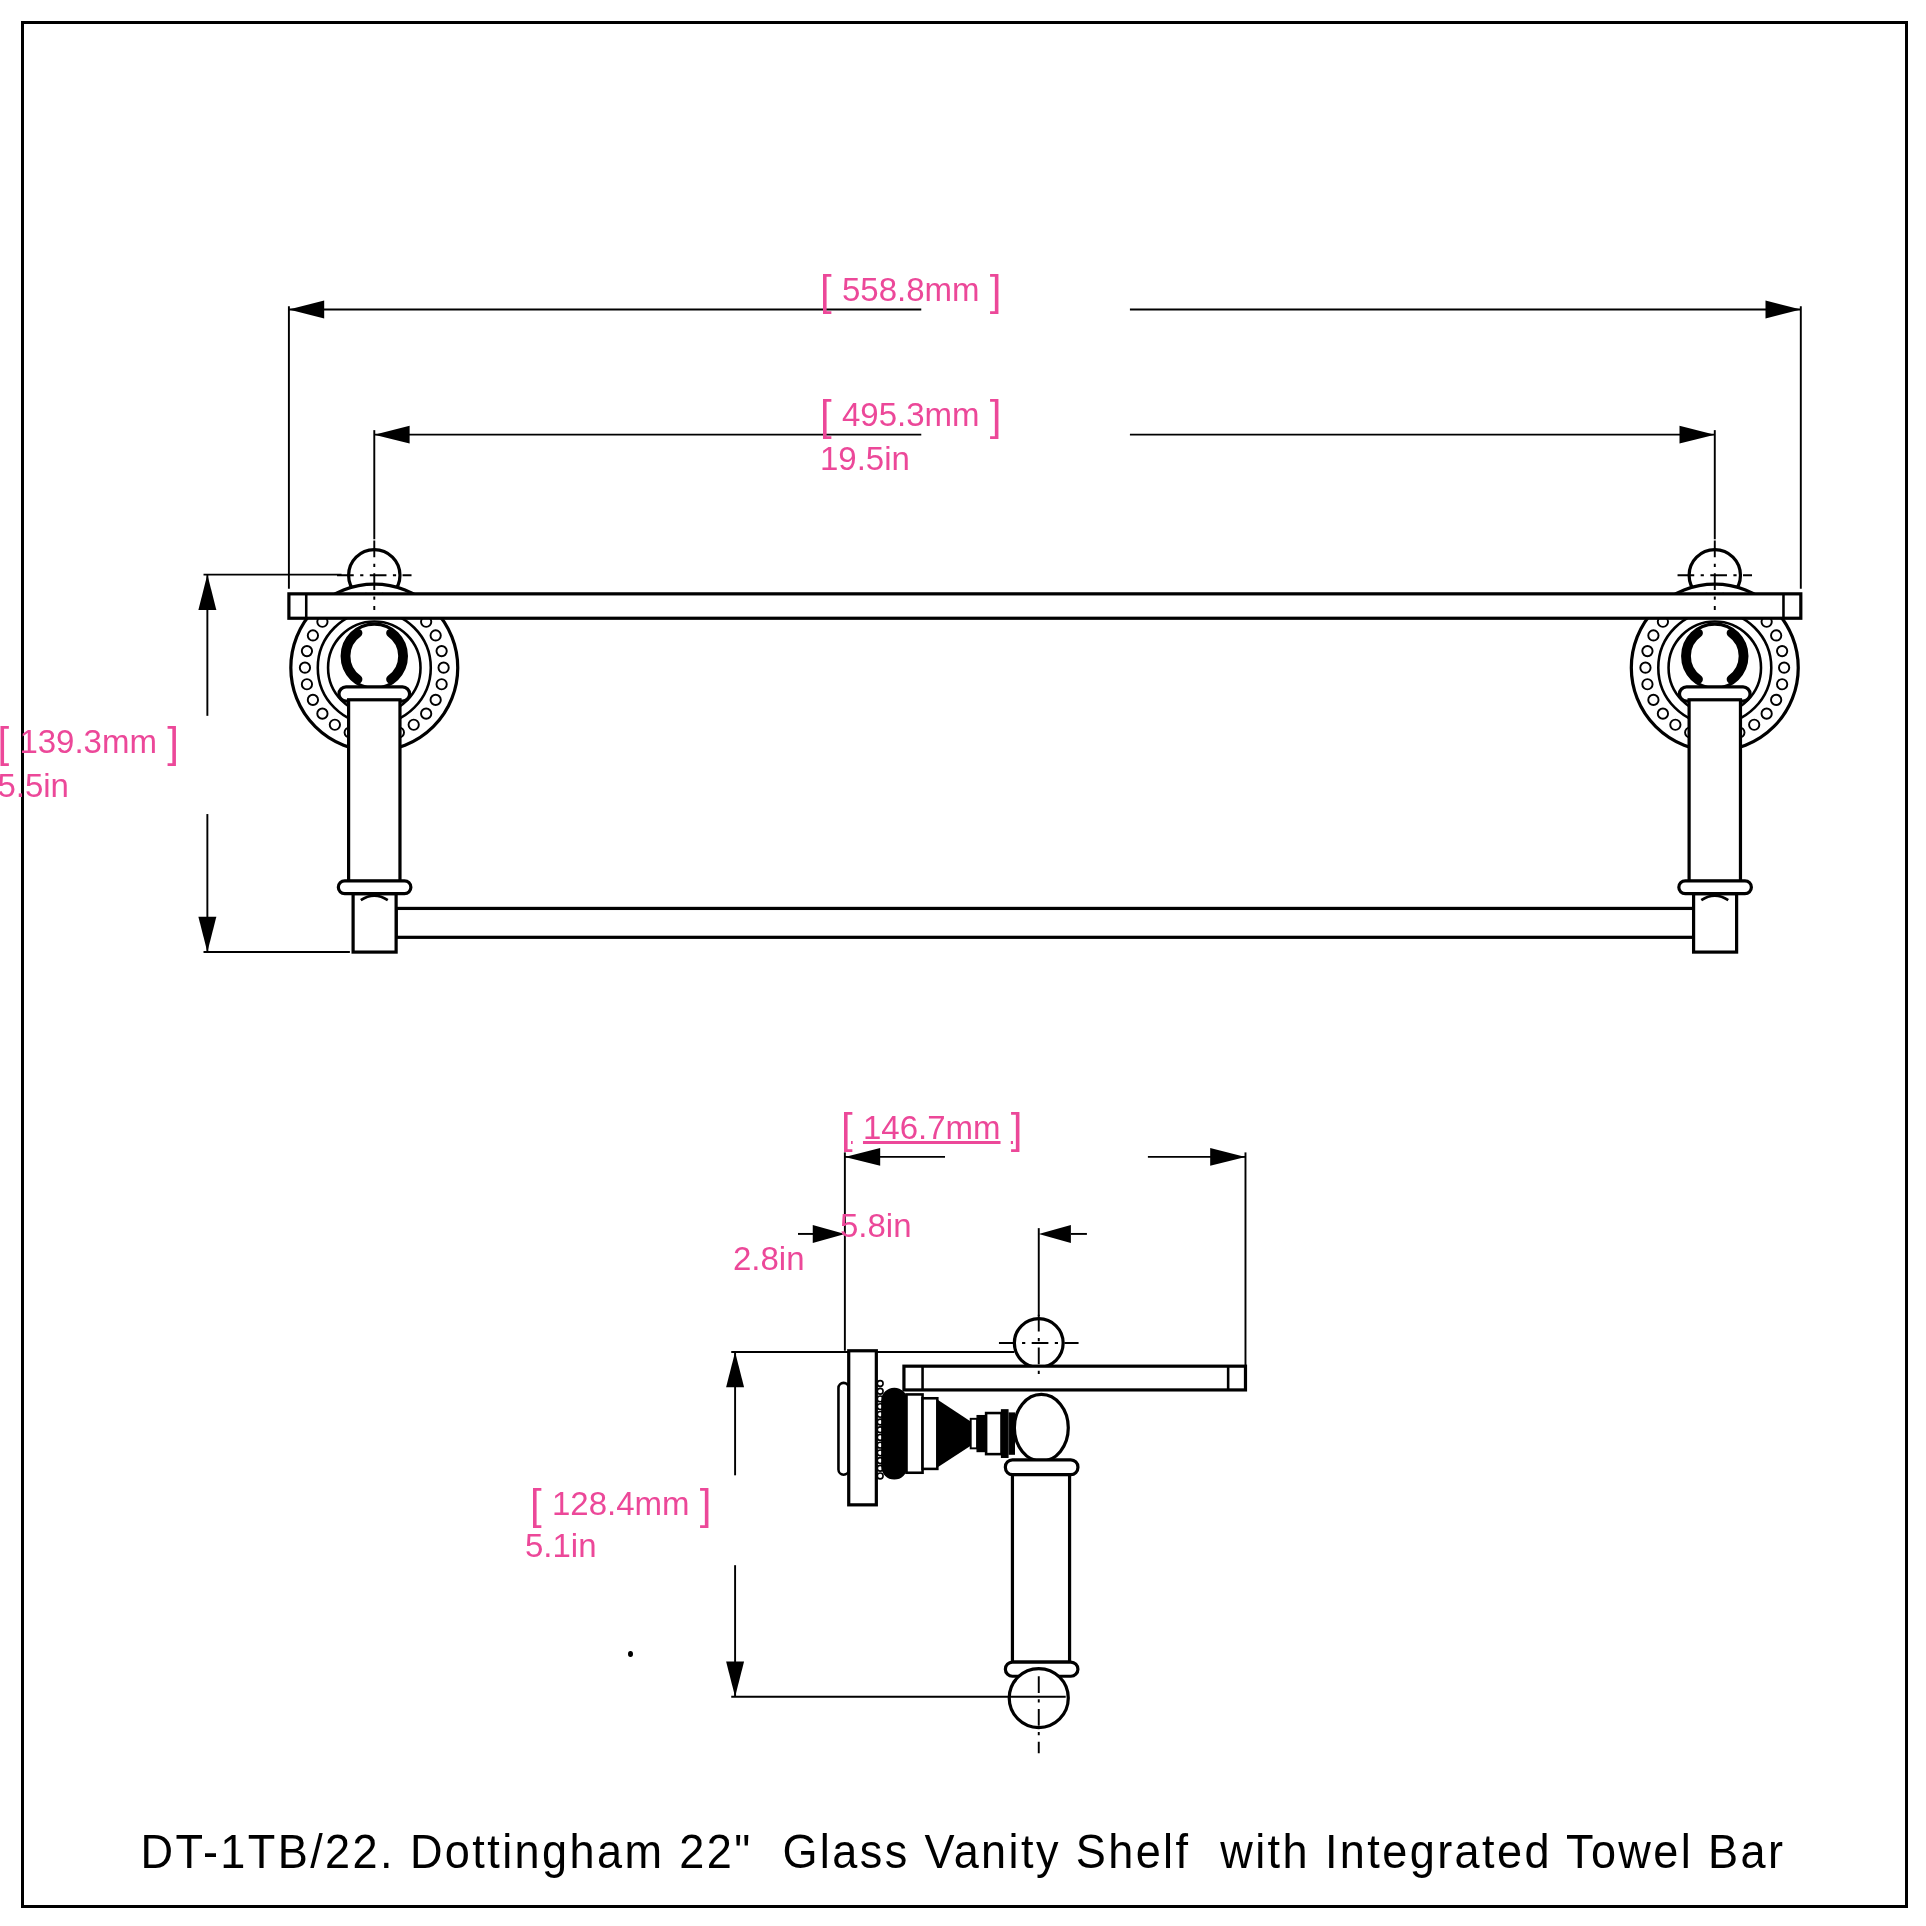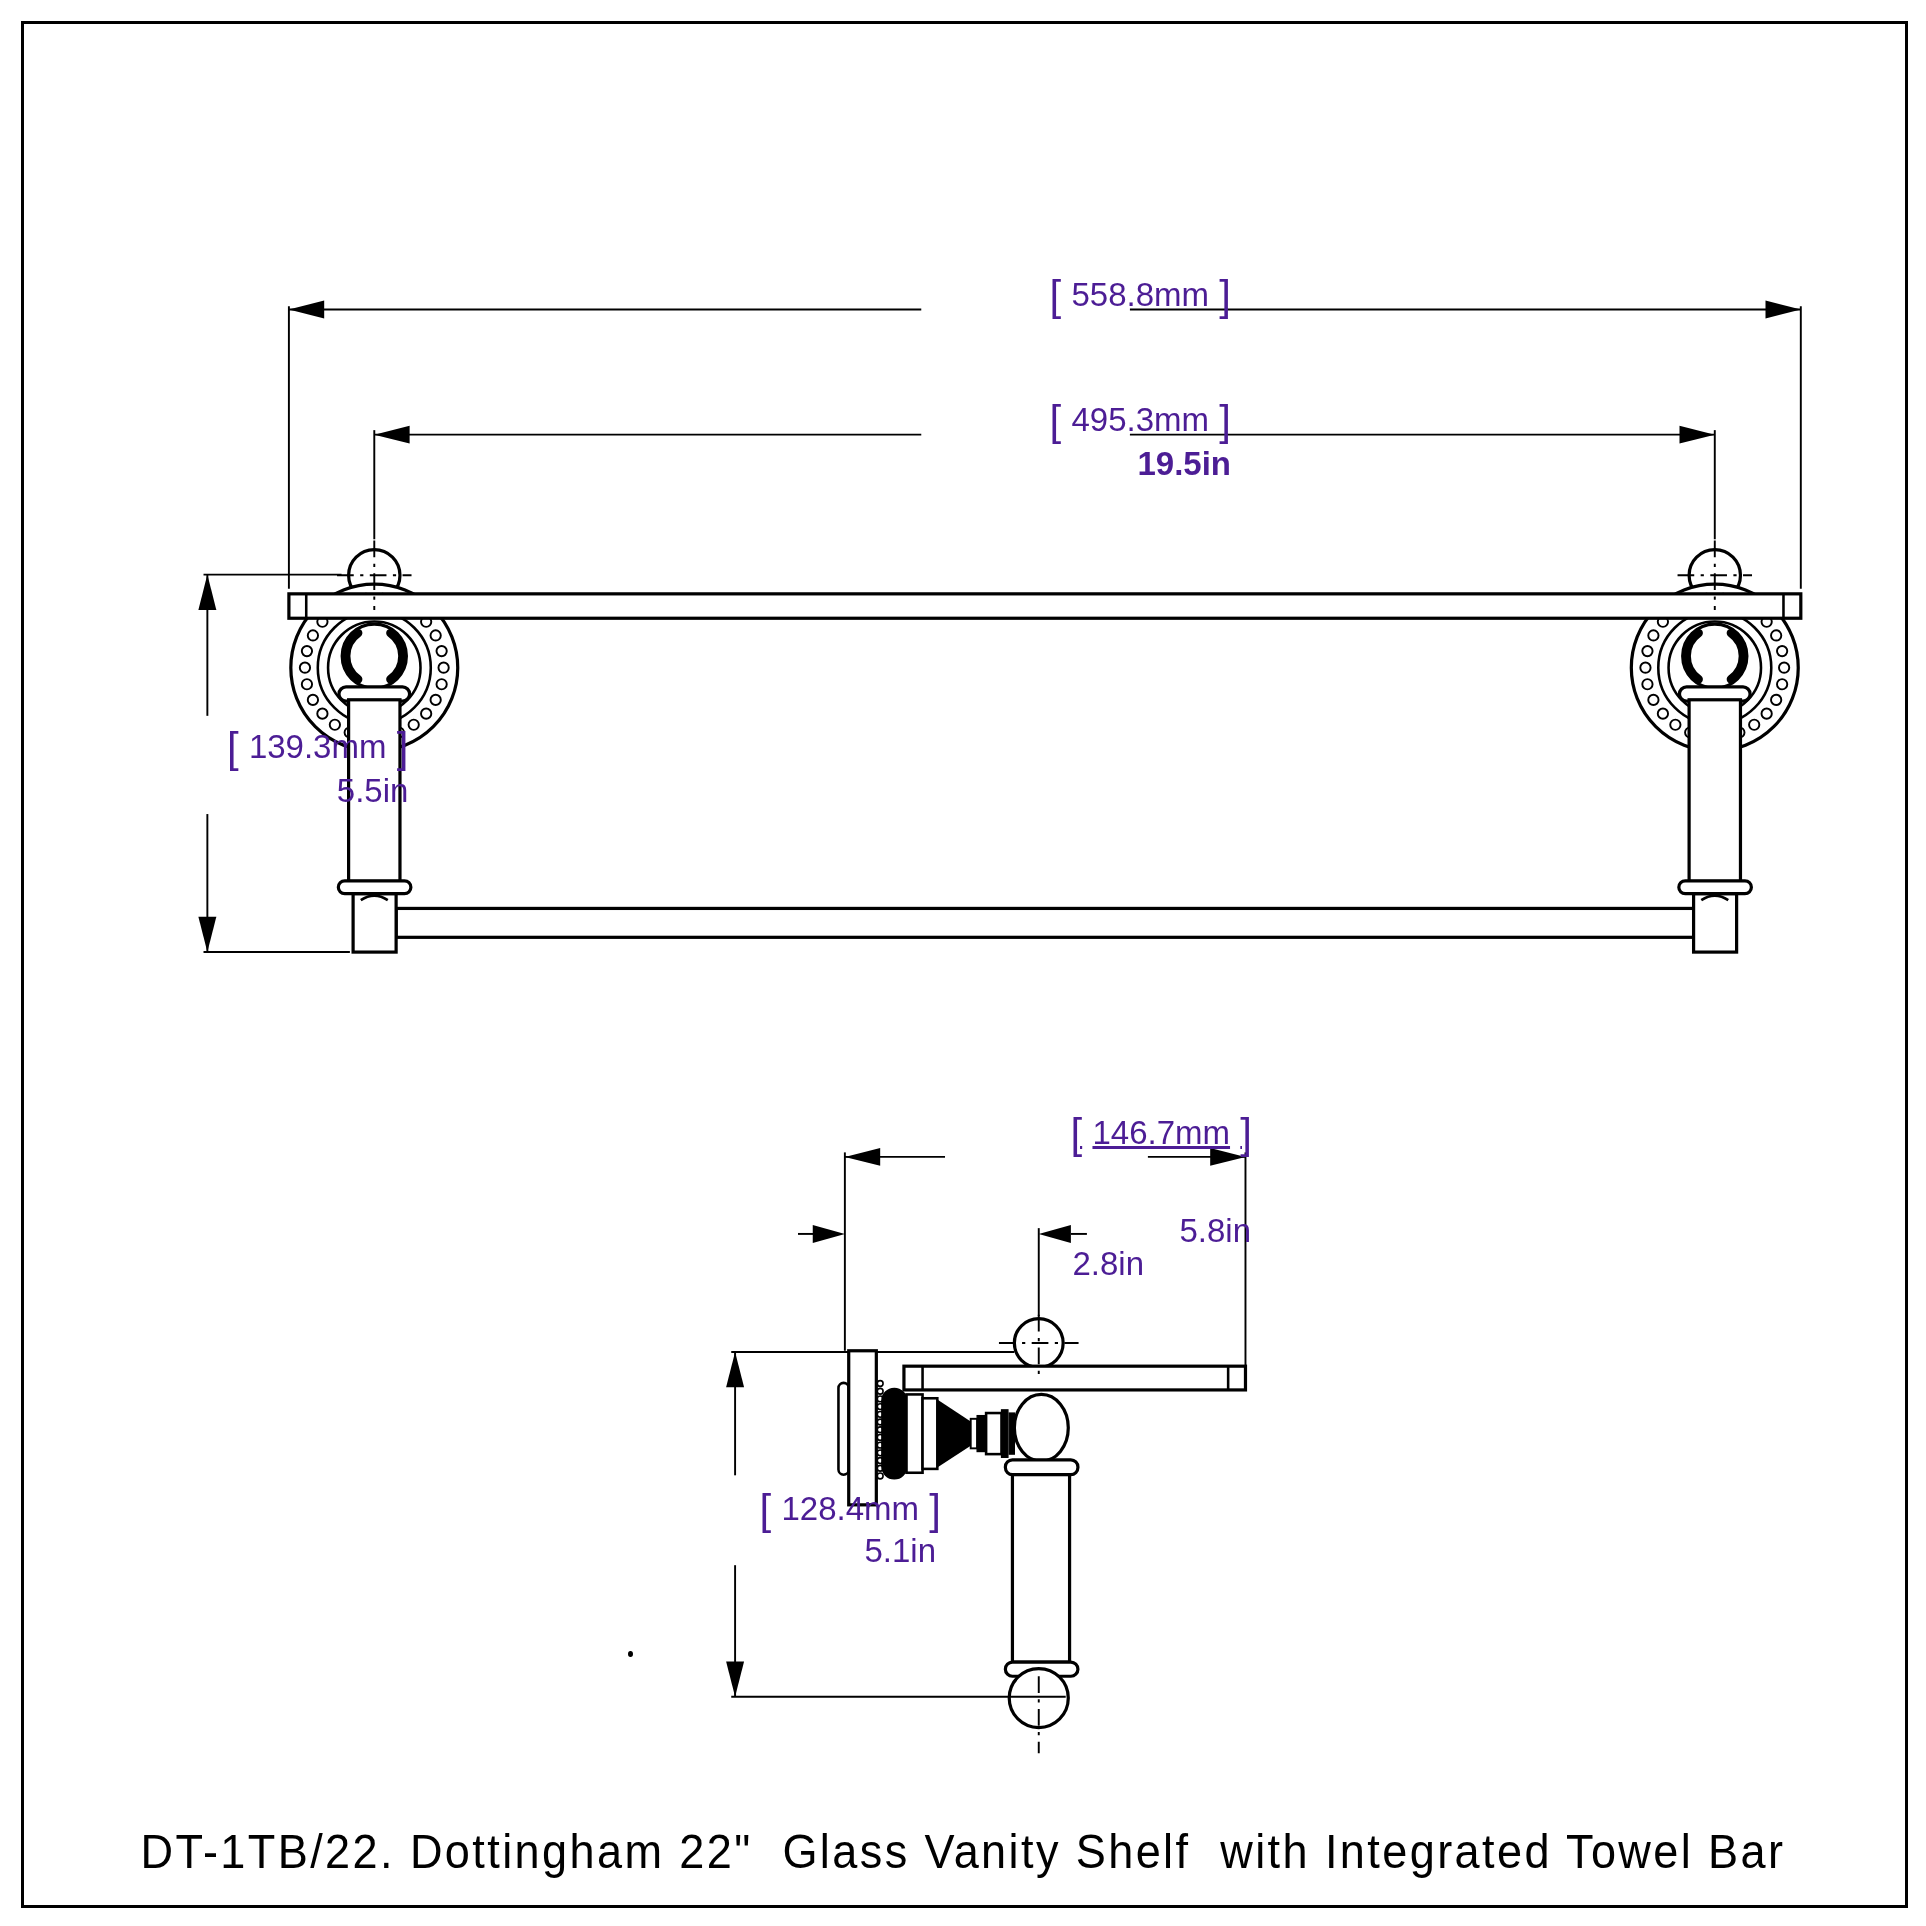--- a/index.html
+++ b/index.html
@@ -1,22 +1,22 @@
 <!DOCTYPE html>
 <html style="font-size:10.3px"><head>
 <meta charset="utf-8">
 <style>
   html,body{margin:0;padding:0;background:#ffffff;}
   #stage{position:relative;width:1926px;height:1926px;background:#ffffff;
          font-family:"Liberation Sans", sans-serif;color:#000;}
   #frame{position:absolute;left:20.5px;top:20.5px;width:1881px;height:1881px;
          border:3.9px solid #000;}
   svg{position:absolute;left:0;top:0;}
-  .dim-label{position:absolute;width:411px;text-align:right;font-size:33px;
-             line-height:49px;white-space:nowrap;color:#4c1d95;}
+  .dim-label{position:absolute;width:411px;text-align:left;font-size:33px;
+             line-height:40px;white-space:nowrap;color:#ec4899;}
   .dim-label .br{font-size:42px;font-weight:400;vertical-align:-3.9px;}
   .dim-label .br.open{margin-right:10.3px;}
   .dim-label .br.close{margin-left:10.3px;}
   #caption{position:absolute;left:64px;top:1823px;width:1798px;text-align:center;
            font-size:49px;letter-spacing:2.6px;white-space:pre;
            transform:scaleX(0.92);transform-origin:50% 50%;}
   .artifact{position:absolute;width:5.1px;height:6.4px;background:#000;border-radius:50%;}
 </style>
 </head>
 <body>
@@ -260,21 +260,21 @@
 
       <circle cx="1618" cy="2645" r="46" fill="#fff" stroke-width="5"></circle>
       <line x1="1139" y1="2643" x2="1660" y2="2643"></line>
       <line x1="1618" y1="2611" x2="1618" y2="2731" stroke-dasharray="26 10 5 10"></line>
     </g>
   </svg>
 
   <div class="dim-label" style="left:820px;top:270px;"><span class="br open">[</span><span>558.8mm</span><span class="br close">]</span></div>
 
   <div class="dim-label" style="left:820px;top:395px;"><span class="br open">[</span><span>495.3mm</span><span class="br close">]</span></div>
-  <div class="dim-label" style="left:820px;top:439px;font-weight:bold;"><span>19.5in</span></div>
+  <div class="dim-label" style="left:820px;top:439px;"><span>19.5in</span></div>
 
   <div class="dim-label" style="left:-2.6px;top:722px;"><span class="br open">[</span><span>139.3mm</span><span class="br close">]</span></div>
   <div class="dim-label" style="left:-2.6px;top:766px;"><span>5.5in</span></div>
 
   <div class="dim-label" style="left:841px;top:1108px;text-decoration:underline;"><span class="br open">[</span><span>146.7mm</span><span class="br close">]</span></div>
   <div class="dim-label" style="left:840px;top:1206px;"><span>5.8in</span></div>
 
   <div class="dim-label" style="left:733px;top:1239px;"><span>2.8in</span></div>
 
   <div class="dim-label" style="left:530px;top:1484px;"><span class="br open">[</span><span>128.4mm</span><span class="br close">]</span></div>

